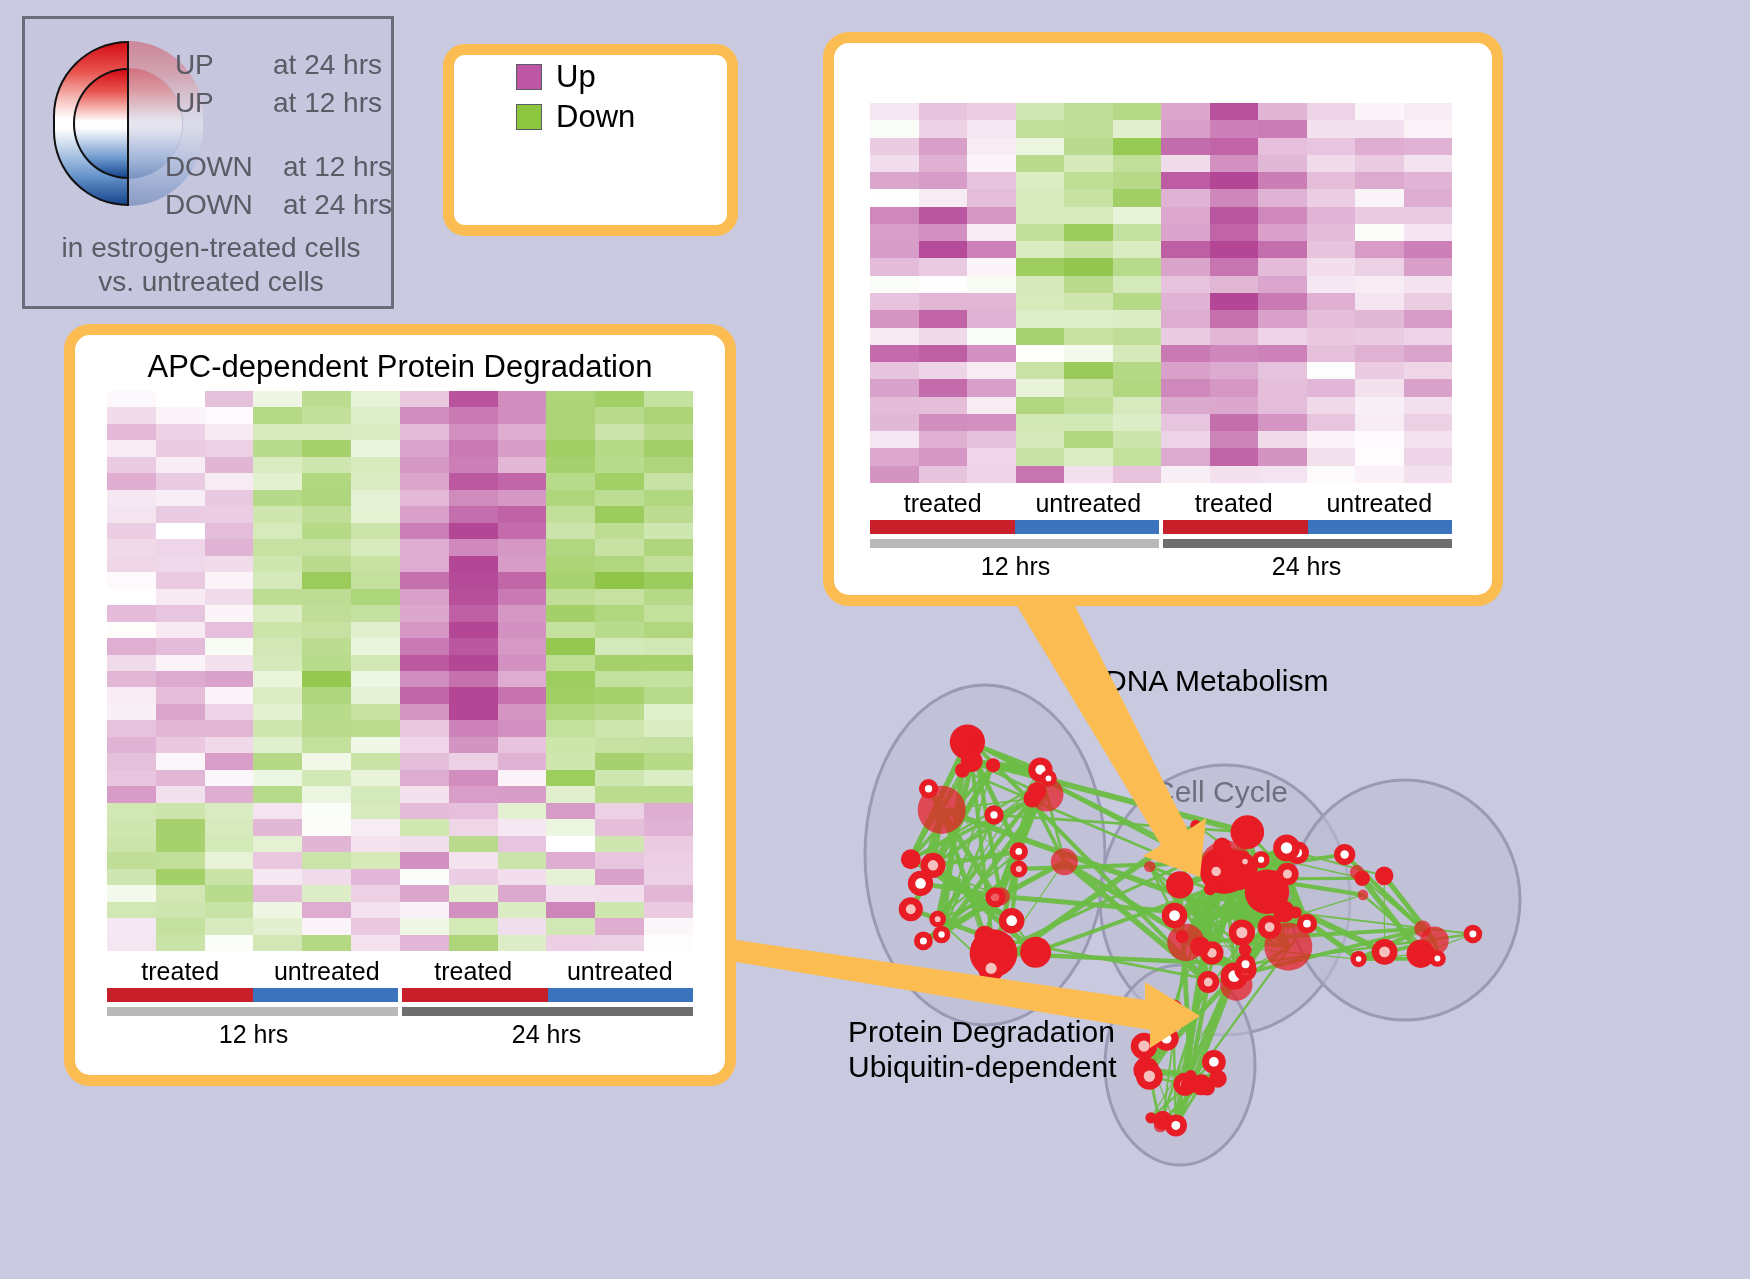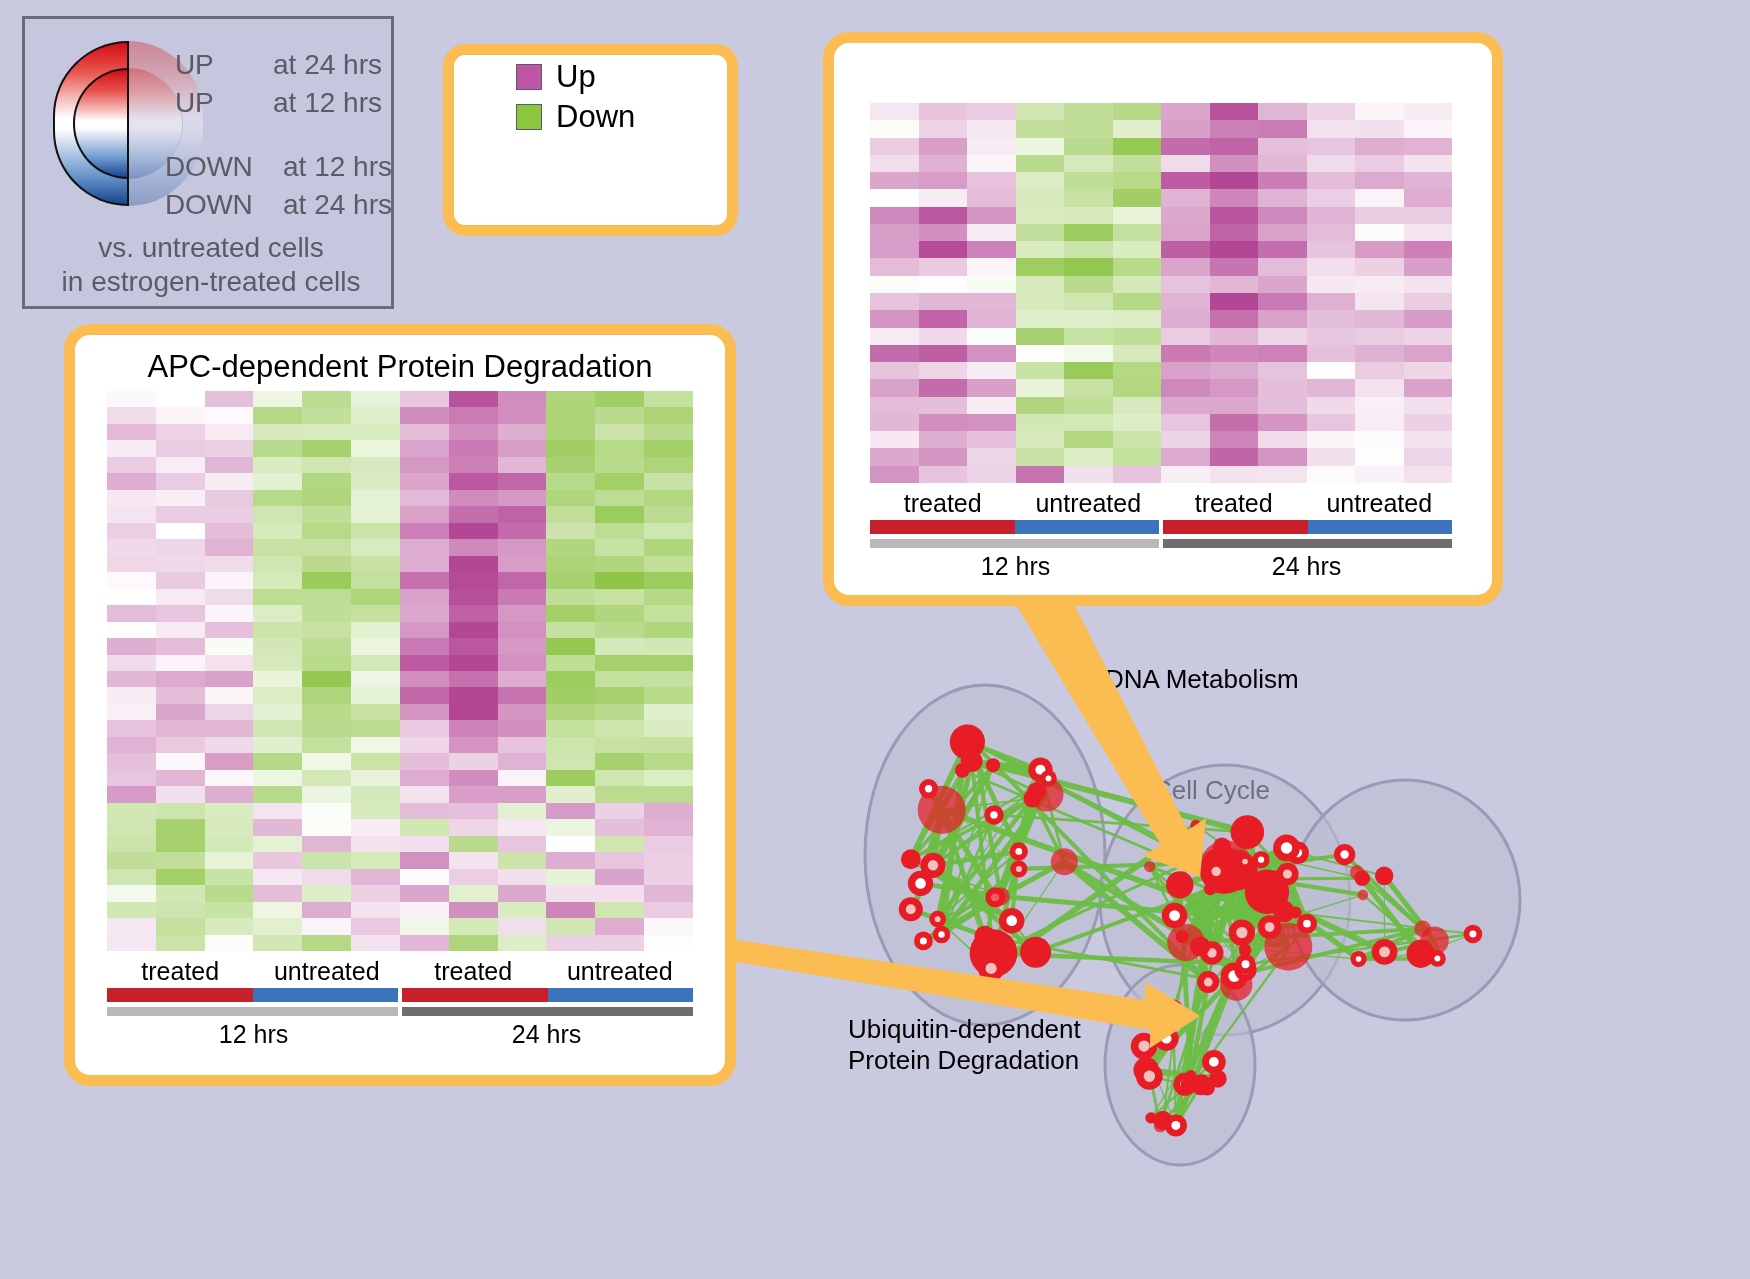--- a/index.html
+++ b/index.html
@@ -79,21 +79,21 @@
   .axis { position:absolute; }
   .grp-labels { display:flex; }
   .grp-labels div { text-align:center; font-size:25px; color:#000; }
   .bar-row { display:flex; height:14px; margin-top:2px; }
   .time-row { display:flex; height:9px; margin-top:5px; }
   .time-labels { display:flex; margin-top:4px; }
   .time-labels div { text-align:center; font-size:25px; color:#000; }
 
   
   #net { position:absolute; left:780px; top:610px; width:970px; height:669px; }
-  .cluster-label { position:absolute; font-size:26px; white-space:nowrap; }
+  .cluster-label { position:absolute; font-size:30px; white-space:nowrap; }
   #lab-dna  { left:325px; top:54px;  color:#000; }
   #lab-cc   { left:373px; top:165px; color:#6f6f80; }
   #lab-mt   { left:600px; top:368px; color:#6f6f80; line-height:1.18; }
   #lab-ub   { left:68px;  top:404px; color:#000; line-height:1.18; }
 
   
   #arrows { position:absolute; left:0; top:0; width:1750px; height:1279px; pointer-events:none; }
 </style>
 </head>
 <body>
@@ -115,22 +115,22 @@
     <span class="wlabel" style="left:150px; top:68px;">UP</span>
     <span class="wtime" style="left:248px; top:68px;">at 12 hrs</span>
 
     <span class="wlabel" style="left:140px; top:132px;">DOWN</span>
     <span class="wtime" style="left:258px; top:132px;">at 12 hrs</span>
 
     <span class="wlabel" style="left:140px; top:170px;">DOWN</span>
     <span class="wtime" style="left:258px; top:170px;">at 24 hrs</span>
 
     <div id="wheel-foot">
+      <div>in estrogen-treated cells</div>
       <div>vs. untreated cells</div>
-      <div>in estrogen-treated cells</div>
     </div>
   </div>
 
   <div id="legend-card">
     <div class="lg-row">
       <span class="swatch" id="sw-up" style="background: rgb(191, 85, 165);"></span>
       <span class="lab">Up</span>
     </div>
     <div class="lg-row">
       <span class="swatch" id="sw-down" style="background: rgb(140, 198, 62);"></span>
@@ -1265,22 +1265,22 @@
           <circle cx="404.87919923041215" cy="474.3253970211899" r="11.50236270739807" fill="#e81c24"></circle>
           <circle cx="404.87919923041215" cy="474.3253970211899" r="4.676299489068939" fill="#ffffff"></circle>
           <circle cx="395.86654192141464" cy="515.4569968277548" r="11.077393608669468" fill="#e81c24"></circle>
           <circle cx="395.86654192141464" cy="515.4569968277548" r="4.442566484768207" fill="#ffffff"></circle>
           <circle cx="408.64413427016245" cy="474.87509503849304" r="8.087297550908893" fill="#e81c24" fill-opacity="1"></circle>
         </g>
       </svg>
     <div class="cluster-label" id="lab-dna">DNA Metabolism</div>
     <div class="cluster-label" id="lab-cc">Cell Cycle</div>
     <div class="cluster-label" id="lab-ub">
+      <div>Protein Degradation</div>
       <div>Ubiquitin-dependent</div>
-      <div>Protein Degradation</div>
     </div>
   </div>
 
   <svg id="arrows" viewBox="0 0 1750 1279">
     <g>
       <polygon points="1017,606 1075,606 1188,830 1206,818 1200,877 1143,856 1161,845" fill="#fbbc52"></polygon>
     </g>
     <g>
       <polygon points="736,940 1145,1000 1145,982 1200,1016 1150,1048 1150,1030 736,962" fill="#fbbc52"></polygon>
     </g>

